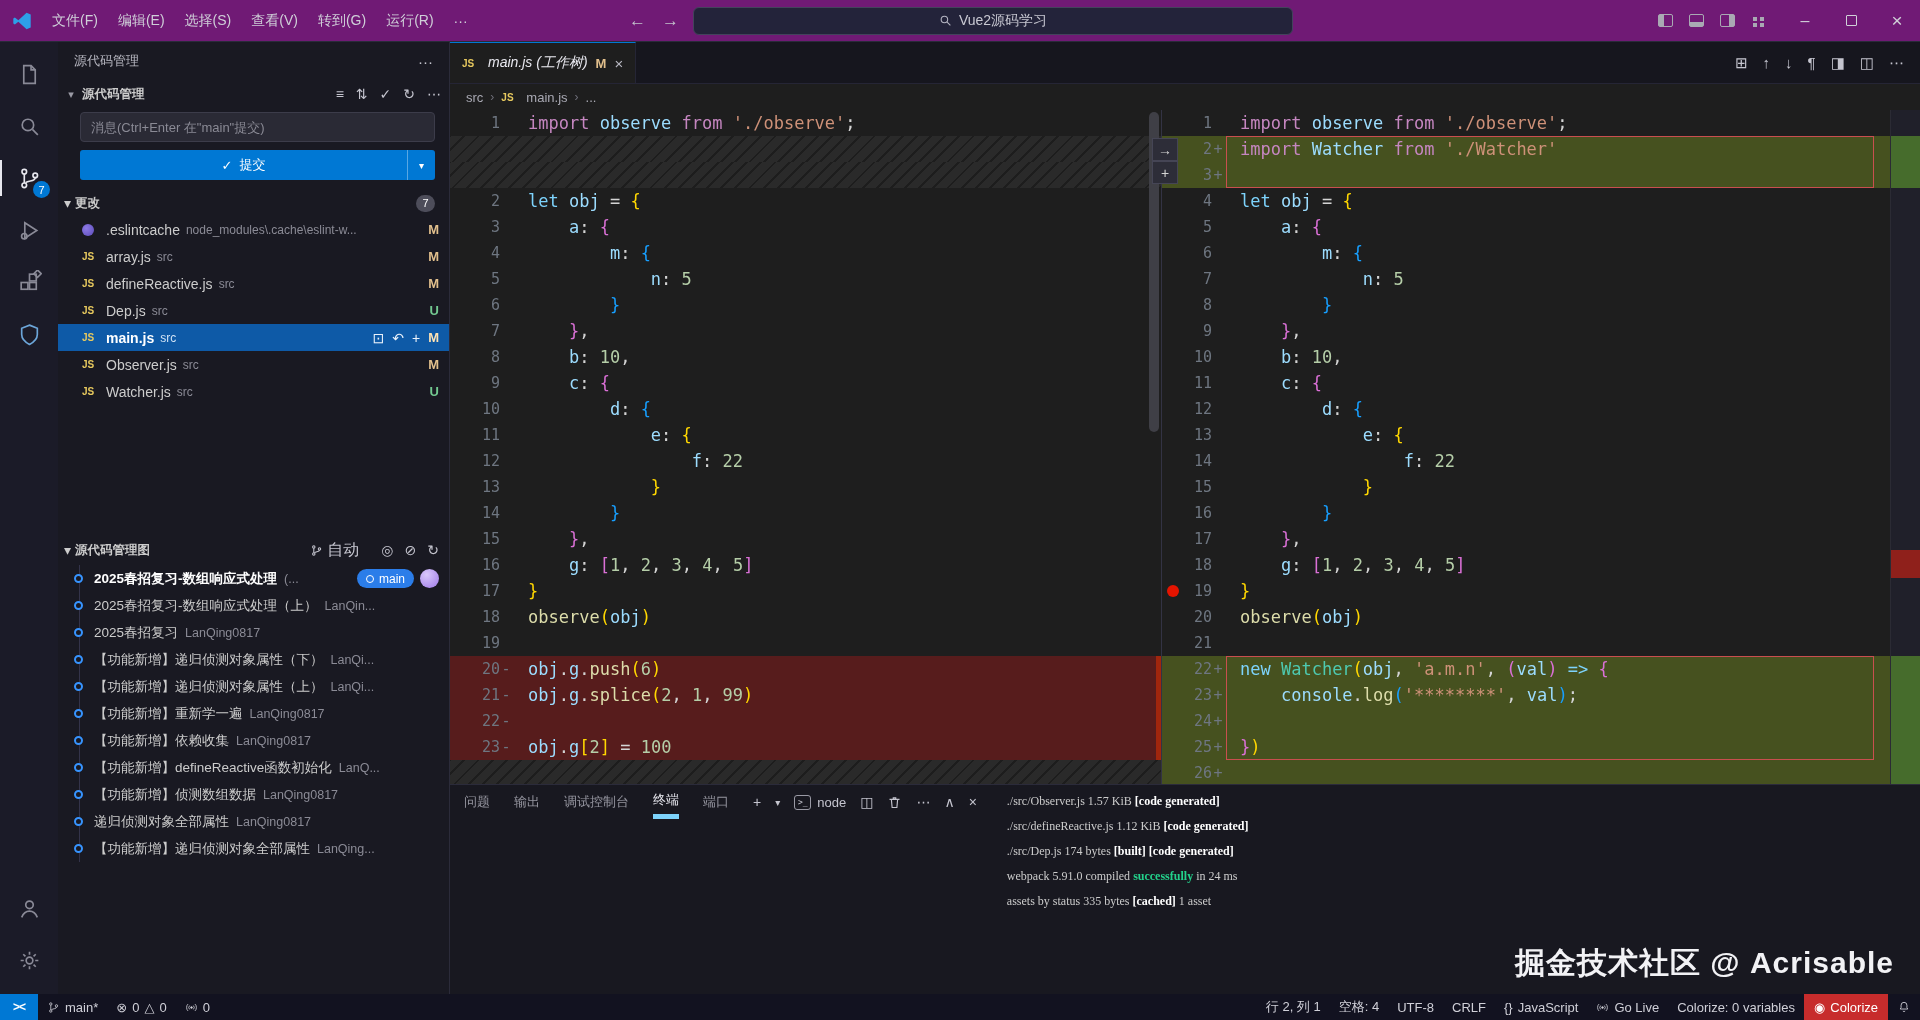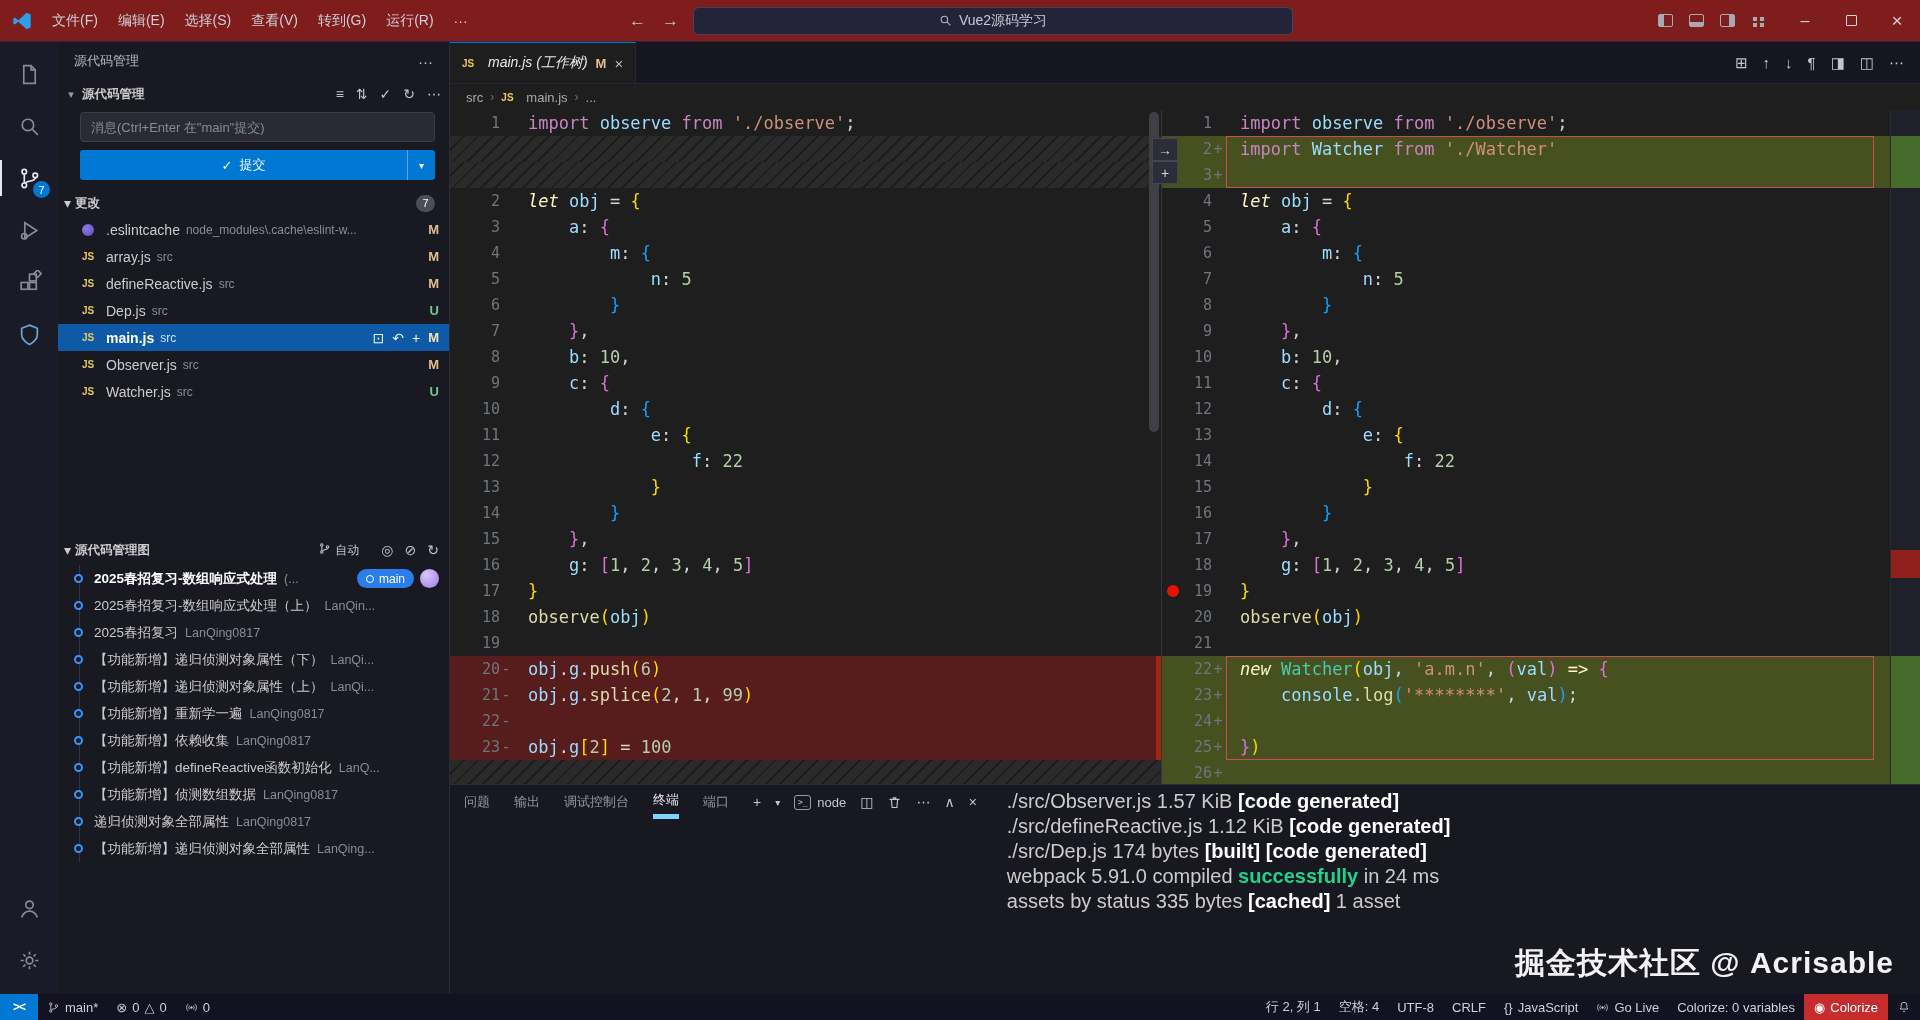--- a/index.html
+++ b/index.html
@@ -1,20 +1,20 @@
 <!DOCTYPE html>
 <html><head>
 <meta charset="utf-8">
 <style>
   * { margin:0; padding:0; box-sizing:border-box; }
   html,body { width:1920px; height:1020px; overflow:hidden; background:#1e1e1e;
     font-family:"Liberation Sans",sans-serif; color:#cccccc; font-size:14px; }
 
   
-  .titlebar { height:42px; background:#7f1d1d; display:flex; align-items:center; position:relative;
+  .titlebar { height:42px; background:#701a75; display:flex; align-items:center; position:relative;
     border-bottom:1px solid #2a2a3a; }
   .tb-left { display:flex; align-items:center; gap:2px; padding-left:10px; }
   .logo { width:24px; height:24px; margin-right:6px; display:flex; align-items:center; justify-content:center; }
   .menu-item { padding:4px 10px; border-radius:5px; color:#cfcfd8; cursor:default; }
   .menu-more { padding:4px 8px; color:#cfcfd8; }
   .title-center { position:absolute; left:50%; transform:translateX(-50%); display:flex; align-items:center; gap:12px; }
   .nav-arrow { font-size:17px; color:#c3c3cc; padding:0 2px; }
   .searchbox { width:600px; height:28px; background:#23233a; border:1px solid #43435c; border-radius:6px;
     display:flex; align-items:center; justify-content:center; gap:7px; color:#c8c8d2; }
   .tb-right { margin-left:auto; display:flex; align-items:center; height:100%; }
@@ -74,21 +74,21 @@
   .file-right { margin-left:auto; display:flex; align-items:center; gap:8px; }
   .file-action { color:#eaf2fb; font-size:14px; }
   .file-status { font-size:13px; font-weight:bold; }
   .st-m { color:#e2c08d; } .st-u { color:#73c991; }
   .file-row.selected .st-m { color:#ffe3b3; }
 
   .sidebar-gap1 { height:130px; }
   .graph-header { height:30px; display:flex; align-items:center; gap:4px; padding:0 10px 0 6px; }
   .graph-title { font-weight:bold; font-size:12.5px; }
   .graph-actions { margin-left:auto; display:flex; align-items:center; gap:11px; color:#c5c5cf; font-size:14px; }
-  .graph-auto { display:flex; align-items:flex-start; gap:4px; font-size:12px; }
+  .graph-auto { display:flex; align-items:center; gap:4px; font-size:16px; }
   .commit-row { height:27px; display:flex; align-items:center; padding:0 10px 0 0; position:relative; }
   .commit-row::before { content:""; position:absolute; left:21px; top:0; bottom:0; width:1px; background:#33334a; }
   .commit-dot { width:9px; height:9px; border:2px solid #3794ff; border-radius:50%; margin:0 11px 0 16px; flex:none;
     background:#191922; position:relative; z-index:2; }
   .commit-msg { white-space:nowrap; overflow:hidden; font-size:13.5px; }
   .commit-row.first .commit-msg { font-weight:bold; color:#ffffff; }
   .commit-meta { color:#8b8b96; font-size:12.5px; margin-left:7px; white-space:nowrap; overflow:hidden; }
   .commit-right { margin-left:auto; display:flex; align-items:flex-start; gap:6px; flex:none; }
   .pill-main { background:#2b7de9; color:#fff; border-radius:10px; height:19px; display:flex; align-items:center; gap:5px;
     padding:0 9px; font-size:12px; }
@@ -116,21 +116,21 @@
   .code-row.del { background:#571c1c; }
   .code-row.add { background:#46511f; }
   .code-row.stripe { background-color:#2a2a2a;
     background-image:repeating-linear-gradient(-45deg, #1d1d1d 0 2px, transparent 2px 10px); }
   .gutter { width:64px; flex:none; display:flex; justify-content:flex-end; align-items:center; color:#6e7681;
     font-size:15px; padding-right:2px; position:relative; }
   .lnum { text-align:right; }
   .lmark { width:12px; text-align:center; }
   .bp { position:absolute; left:5px; top:7px; width:12px; height:12px; border-radius:50%; background:#e51400; }
   .codeline { padding-left:14px; }
-  .tk-k { color:#c586c0; } .tk-d { color:#fef9c3;font-style:italic; } .tk-v { color:#9cdcfe; } .tk-s { color:#ce9178; }
+  .tk-k { color:#c586c0; } .tk-d { color:#7dd3fc; } .tk-v { color:#9cdcfe; } .tk-s { color:#ce9178; }
   .tk-nu { color:#b5cea8; } .tk-f { color:#dcdcaa; } .tk-p { color:#d4d4d4; } .tk-c { color:#4ec9b0; }
   .tk-b1 { color:#ffd700; } .tk-b2 { color:#da70d6; } .tk-b3 { color:#179fff; }
   .change-box { position:absolute; left:64px; right:46px; border:1px solid #c94f4f; pointer-events:none; }
 
   .v-scrollbar { position:absolute; right:2px; top:2px; width:10px; height:320px; background:#3f3f46; border-radius:5px; }
   .ruler-left-red { position:absolute; right:0; top:546px; width:5px; height:104px; background:#a1260d; }
   .minimap { position:absolute; right:0; top:0; bottom:0; width:30px; background:#20202a; border-left:1px solid rgba(255,255,255,.05); }
   .mm-green1 { position:absolute; right:0; left:0; top:26px; height:52px; background:#4e7a2d; opacity:.85; }
   .mm-red { position:absolute; right:0; left:0; top:440px; height:28px; background:#9b2019; opacity:.9; }
   .mm-green2 { position:absolute; right:0; left:0; top:546px; height:128px; background:#4e7a2d; opacity:.85; }
@@ -141,21 +141,21 @@
   
   .panel { height:210px; background:#181820; border-top:1px solid #2b2b3a; display:flex; position:relative; }
   .panel-header { height:34px; display:flex; align-items:center; padding:0 14px; gap:24px; }
   .panel-tab { color:#9696a0; font-size:13px; height:100%; display:flex; align-items:center; }
   .panel-tab.active { color:#e7e7ee; border-bottom:5px solid #7dd3fc; }
   .panel-right { margin-left:auto; display:flex; align-items:center; gap:14px; color:#c5c5cf; font-size:14px; }
   .term-entry { display:flex; align-items:center; gap:6px; font-size:13px; }
   .term-glyph { width:17px; height:15px; border:1px solid #9a9aa5; border-radius:3px; font-size:8px;
     font-family:"DejaVu Sans Mono",monospace; display:flex; align-items:center; justify-content:center; color:#c5c5cf; }
   .terminal { flex:1; padding:4px 0 0 16px; overflow:hidden; }
-  .term-line { height:25px; line-height:25px; font-family:Liberation Sans, sans-serif; font-size:20px; color:#cccccc; white-space:pre; }
+  .term-line { height:25px; line-height:25px; font-family:Liberation Serif, serif; font-size:12px; color:#cccccc; white-space:pre; }
   .tt-t { color:#cccccc; } .tt-bld { color:#ffffff; font-weight:bold; } .tt-grn { color:#23d18b; font-weight:bold; }
   .watermark { position:absolute; right:26px; bottom:10px; font-size:30px; font-weight:bold; color:#f2f2f5; z-index:40;
     letter-spacing:1px; }
 
   
   .statusbar { height:26px; background:#121220; display:flex; align-items:stretch; font-size:13px; color:#d0d0d8; }
   .sb-remote { width:38px; background:#0078d4; color:#fff; display:flex; align-items:center; justify-content:center;
     font-size:12px; font-weight:bold; letter-spacing:-1px; }
   .sb-item { display:flex; align-items:center; gap:5px; padding:0 9px; white-space:nowrap; }
   .sb-item svg { stroke:#d0d0d8; fill:none; stroke-width:1.5; }

